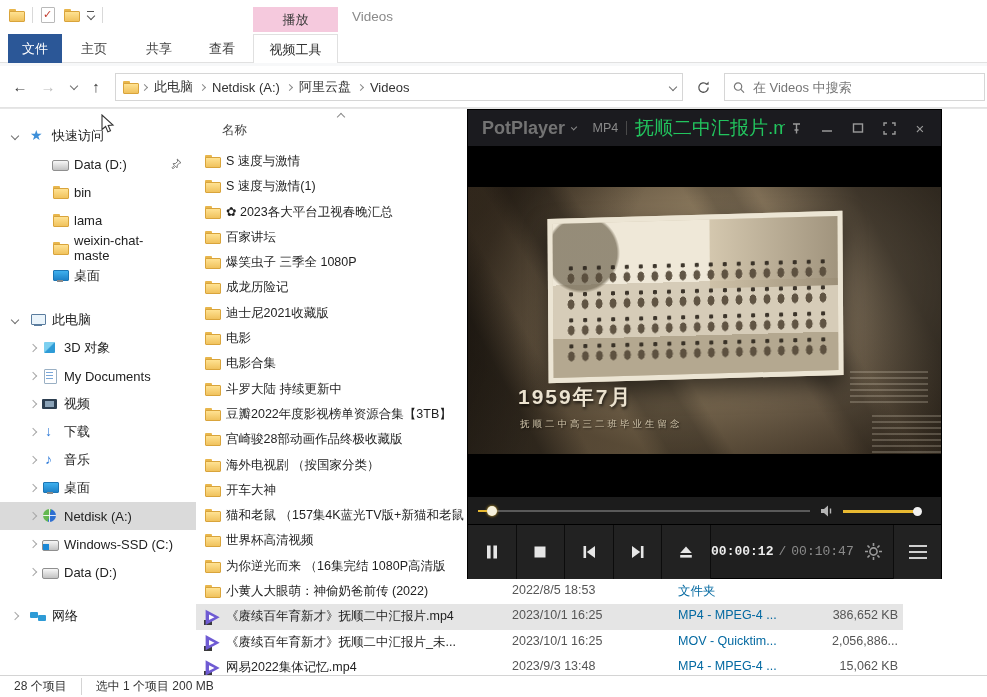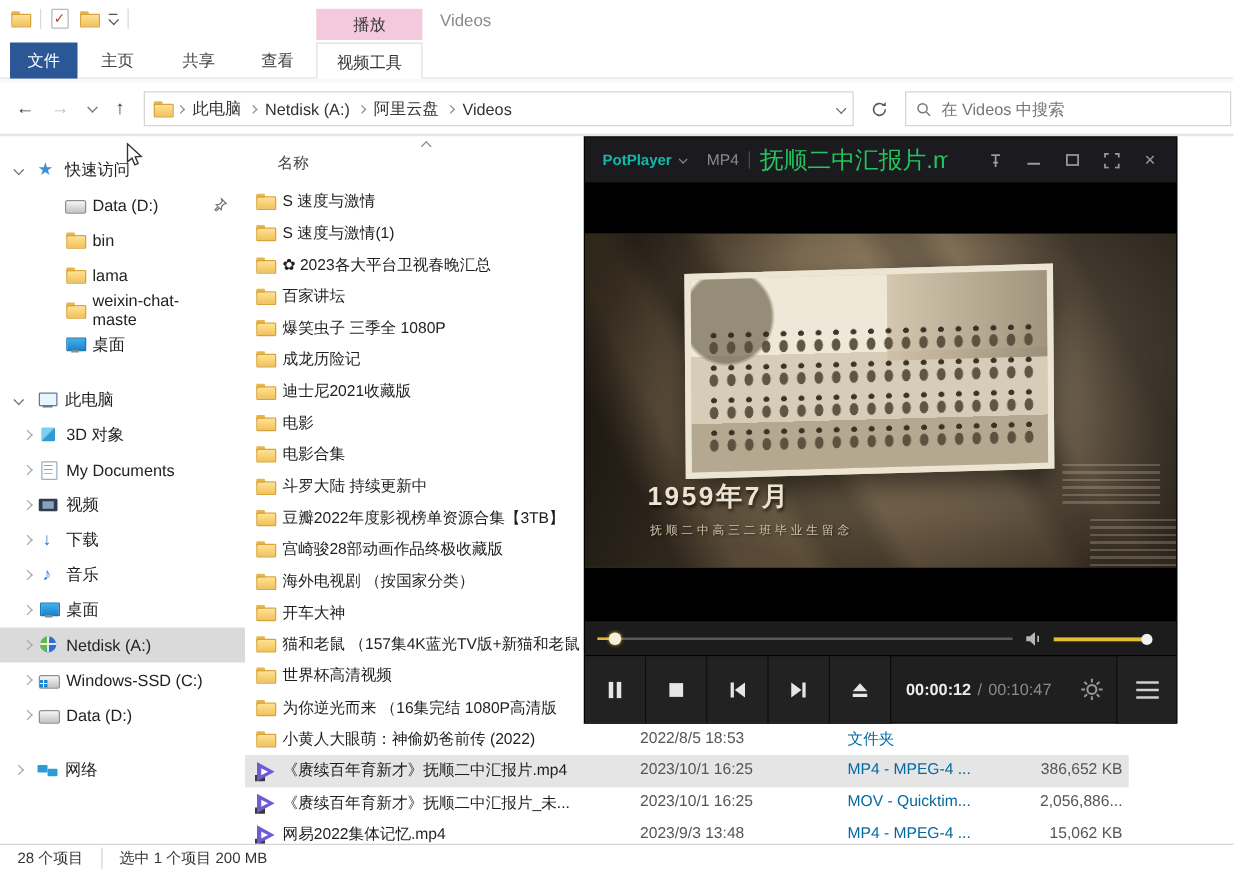--- a/index.html
+++ b/index.html
@@ -64,21 +64,21 @@
       display:flex; align-items:center; padding:0 8px; gap:8px; }
   .search-box input { border:none; outline:none; width:100%; font-size:13px; color:#444; font-family:inherit; }
   .search-box input::placeholder { color:#767676; }
 
   
   .sidebar { position:absolute; left:0; top:108px; width:196px; height:567px; background:#fff; padding-top:14px; }
   .shead, .sitem { position:relative; height:28px; display:flex; align-items:center; gap:6px; font-size:13px; color:#222; }
   .shead { padding-left:12px; }
   .shead .tico { margin-left:6px; }
   .qa-items .sitem { padding-left:52px; }
-  .pc-items .sitem { padding-left:19px; }
+  .pc-items .sitem { padding-left:30px; }
   .net-head { margin-top:16px; }
   .gap16 { height:16px; }
   .sitem .chev { width:6px; height:6px; border-right:1.4px solid #a8a8a8; border-bottom:1.4px solid #a8a8a8; }
   .sitem .chev.ic-closed { transform:rotate(-45deg); }
   .sitem .chev:not(.ic-closed):not(.ic-open) { visibility:hidden; }
   .sitem.sel-row { background:#dadada; }
   .pin-slot { margin-left:auto; margin-right:14px; }
 
   
   .ic-star-icon::before { content:"★"; position:absolute; left:0; top:-1px; font-size:14px; color:#3d8fd9; }
@@ -140,21 +140,21 @@
   .statusbar { position:absolute; left:0; top:675px; width:987px; height:22px; background:#fff; border-top:1px solid #d4d4d4;
       display:flex; align-items:center; font-size:12px; color:#333; }
   .statusbar .s1 { padding-left:14px; }
   .statusbar .s2 { margin-left:14px; padding-left:14px; border-left:1px solid #d4d4d4; }
 
   
   .player { position:absolute; left:468px; top:110px; width:473px; height:468px; background:#111; z-index:50;
       box-shadow:0 0 0 1px #000; }
   .pp-titlebar { position:absolute; left:0; top:0; width:473px; height:36px; background:#1b1b1f;
       display:flex; align-items:center; color:#ddd; }
-  .pp-app { margin-left:14px; font-size:12px; font-weight:bold; color:#14b8a6; }
+  .pp-app { margin-left:14px; font-size:18px; font-weight:bold; color:#737373; }
   .pp-appchev { width:5px; height:5px; border-right:1.3px solid #8a8a8a; border-bottom:1.3px solid #8a8a8a;
       transform:rotate(45deg); margin-left:7px; margin-top:-2px; }
   .pp-badge { margin-left:16px; color:#8a8a8a; font-size:12.5px; }
   .pp-tsep { width:1px; height:14px; background:#4a4a4a; margin:0 8px; }
   .pp-title { font-size:19px; color:#22c55e; white-space:nowrap; overflow:hidden; max-width:150px; }
   .pp-ticons { margin-left:auto; margin-right:10px; display:flex; align-items:center; gap:9px; }
   .pp-tbtn { width:22px; height:20px; display:flex; align-items:center; justify-content:center; color:#9a9a9a; }
 
   .pp-video { position:absolute; left:0; top:36px; width:473px; height:350px; background:#000; overflow:hidden; }
   .pp-frame { position:absolute; left:0; top:41px; width:473px; height:267px; overflow:hidden;
@@ -195,22 +195,22 @@
       box-shadow:0 0 3px #e8b931; }
   .vol-icon { position:absolute; left:352px; top:7px; }
   .vol-track { position:absolute; left:375px; top:13px; width:75px; height:2.5px; background:#5a5a5a; }
   .vol-fill { position:absolute; left:0; top:0; height:2.5px; background:#e8b931; }
   .vol-dot { position:absolute; right:-4px; top:-3.5px; width:9px; height:9px; border-radius:50%; background:#f2f2f2; }
 
   .pp-controls { position:absolute; left:0; top:414px; width:473px; height:54px; background:#1f1f1f; border-top:1px solid #000;
       display:flex; }
   .pbtn { width:49px; height:54px; display:flex; align-items:center; justify-content:center; border-right:1px solid #0c0c0c;
       background:#222; }
-  .pp-timebox { flex:1; display:flex; align-items:center; justify-content:center; gap:5px;
-      font-family:Liberation Sans, sans-serif; font-size:13px; }
+  .pp-timebox { flex:1; display:flex; align-items:center; justify-content:flex-start; gap:5px;
+      font-family:Liberation Mono, monospace; font-size:13px; }
   .t-cur { color:#ececec; font-weight:bold; }
   .t-sep { color:#8a8a8a; } .t-tot { color:#8a8a8a; }
   .gear-btn { width:40px; display:flex; align-items:center; justify-content:center; }
   .menu-btn { width:48px; height:54px; border-left:1px solid #0c0c0c; display:flex; flex-direction:column;
       align-items:center; justify-content:center; gap:3.5px; background:#222; }
   .menu-btn .bar { width:18px; height:2.2px; background:#cfcfcf; }
 
   
   .cursor { position:absolute; left:100px; top:114px; z-index:100; }
 </style>

